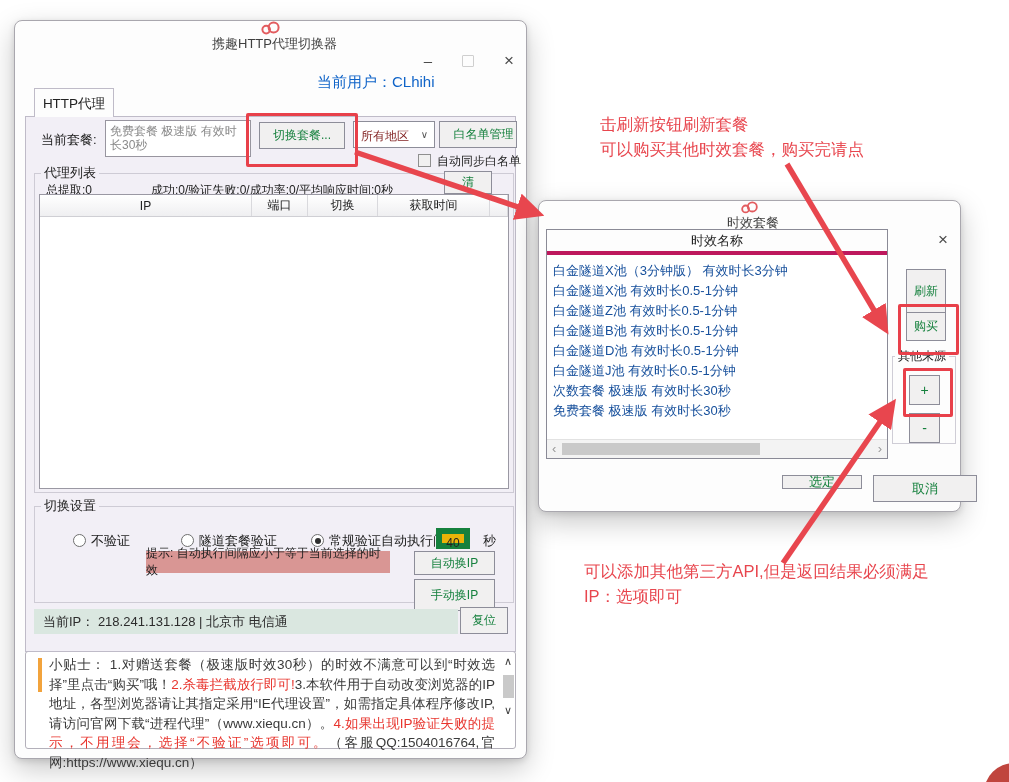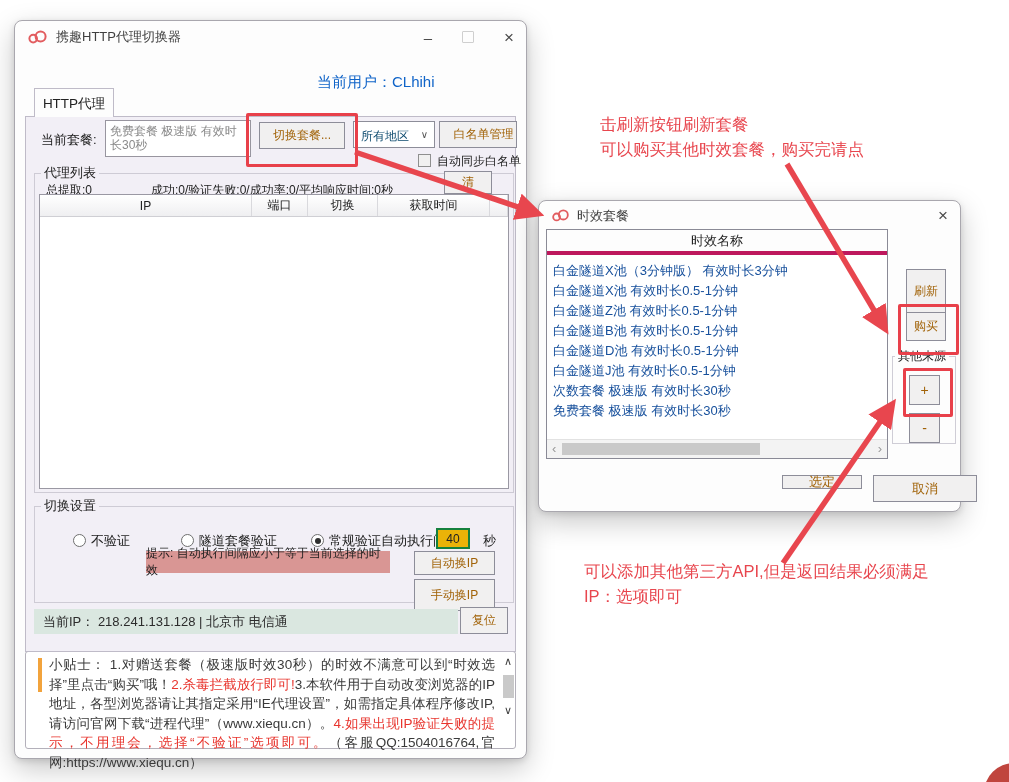--- a/index.html
+++ b/index.html
@@ -3,28 +3,28 @@
 <meta charset="utf-8">
 <style>
   html,body{margin:0;padding:0;}
   body{width:1009px;height:782px;position:relative;overflow:hidden;background:#ffffff;
        font-family:"Liberation Sans","DejaVu Sans",sans-serif;-webkit-font-smoothing:antialiased;}
   .abs{position:absolute;}
   
   .win{position:absolute;background:#fdfdfd;border:1px solid #a9a7ae;border-radius:8px;
        box-shadow:0 10px 28px rgba(0,0,0,.22),0 2px 6px rgba(0,0,0,.12);}
   .titlebar{position:absolute;left:0;top:0;right:0;height:32px;display:flex;align-items:center;
-            padding:0 12px;box-sizing:border-box;border-radius:8px 8px 0 0;}
+            padding:0 12px;box-sizing:border-box;border-radius:8px 8px 0 0;flex-direction:column;}
   .title-text{font-size:13px;color:#3f3f3f;margin-left:8px;}
   .winctrl{margin-left:auto;display:flex;align-items:center;gap:30px;color:#4b4b4b;}
   .ctrl{font-size:15px;line-height:15px;cursor:default;}
   .maxbox{width:10px;height:10px;border:1.5px solid #cfcfcf;border-radius:1px;}
   
   .btn{position:absolute;background:#f1f0f0;border:1px solid #8d8d99;display:flex;align-items:center;
-       justify-content:center;font-size:12px;color:#a16207;box-sizing:border-box;}
+       justify-content:center;font-size:12px;color:#15803d;box-sizing:border-box;}
   .panel{position:absolute;background:#f2eff6;border:1px solid #bfbbc8;box-sizing:border-box;}
   .group{position:absolute;border:1px solid #cecbd5;box-sizing:border-box;}
   .legend{position:absolute;font-size:13px;color:#222;background:#f2eff6;padding:0 3px;line-height:14px;}
   .lbl{position:absolute;font-size:13px;color:#222;white-space:nowrap;}
   .small{font-size:12px;}
   .redbox{position:absolute;border:3px solid #e8404a;border-radius:2px;z-index:30;pointer-events:none;}
   .radio{position:absolute;width:13px;height:13px;border:1px solid #6f6f6f;border-radius:50%;background:#fff;box-sizing:border-box;}
   .radio.checked::after{content:"";position:absolute;left:2.5px;top:2.5px;width:6px;height:6px;border-radius:50%;background:#2f2f2f;}
   .checkbox{position:absolute;width:13px;height:13px;border:1px solid #8f8f8f;background:#f1f0f0;box-sizing:border-box;}
   
@@ -68,21 +68,21 @@
               background:#fdfdfd;border:1px solid #bfbbc8;border-bottom:none;z-index:2;box-sizing:border-box;">HTTP代理</div>
 
   <div class="panel" style="left:10px;top:95px;width:491px;height:536px;z-index:1;"></div>
 
   <div class="lbl" style="left:26px;top:110px;z-index:3;">当前套餐:</div>
   <div class="abs" style="left:90px;top:99px;width:146px;height:37px;background:#fff;border:1px solid #98959f;box-sizing:border-box;z-index:3;">
     <div style="font-size:12px;color:#8a8a8a;padding:3px 4px;line-height:14px;">免费套餐 极速版 有效时长30秒</div>
   </div>
   <div class="btn" style="left:244px;top:101px;width:86px;height:27px;z-index:3;">切换套餐...</div>
   <div class="abs" style="left:338px;top:100px;width:82px;height:27px;background:#fff;border:1px solid #8d8d99;box-sizing:border-box;z-index:3;">
-    <span style="position:absolute;left:7px;top:6px;font-size:12px;color:#0c4a6e;">所有地区</span>
+    <span style="position:absolute;left:7px;top:6px;font-size:12px;color:#7f1d1d;">所有地区</span>
     <span style="position:absolute;right:6px;top:7px;font-size:10px;color:#555;">∨</span>
   </div>
   <div class="btn" style="left:424px;top:100px;width:78px;height:27px;z-index:3;padding-left:11px;">白名单管理</div>
   <span class="checkbox" style="left:403px;top:133px;z-index:3;"></span>
   <span class="lbl small" style="left:422px;top:132px;z-index:3;">自动同步白名单</span>
 
   <div class="group" style="left:19px;top:152px;width:480px;height:320px;z-index:2;"></div>
   <span class="legend" style="left:26px;top:145px;z-index:3;">代理列表</span>
   <div class="lbl small" style="left:31px;top:161px;z-index:3;">总提取:0</div>
   <div class="lbl small" style="left:136px;top:161px;z-index:3;">成功:0/验证失败:0/成功率:0/平均响应时间:0秒</div>
@@ -102,21 +102,21 @@
   <span class="legend" style="left:26px;top:478px;z-index:3;">切换设置</span>
   <div style="position:absolute;left:0;top:0;z-index:3;">
       <span class="radio" style="left: 58px; top: 513px;"></span>
       <span class="lbl" style="left: 76px; top: 511px;">不验证</span>
       <span class="radio" style="left: 166px; top: 513px;"></span>
       <span class="lbl" style="left: 184px; top: 511px;">隧道套餐验证</span>
       <span class="radio checked" style="left: 296px; top: 513px;"></span>
       <span class="lbl" style="left: 314px; top: 511px;">常规验证</span>
     </div>
   <div class="lbl" style="left:366px;top:511px;z-index:3;">自动执行间隔:</div>
-  <div class="abs" style="left:421px;top:507px;width:34px;height:21px;background:#eab308;border:2px solid #15803d;box-sizing:border-box;
+  <div class="abs" style="left:421px;top:507px;width:34px;height:21px;background:#eab308;border:6px solid #15803d;box-sizing:border-box;
               font-size:12px;color:#222;text-align:center;line-height:19px;z-index:3;">40</div>
   <div class="lbl" style="left:468px;top:511px;z-index:3;">秒</div>
   <div class="abs" style="left:131px;top:530px;width:244px;height:22px;background:#d99694;color:#1d1d1d;font-size:12px;
               display:flex;align-items:center;justify-content:center;z-index:3;">提示: 自动执行间隔应小于等于当前选择的时效</div>
   <div class="btn" style="left:399px;top:530px;width:81px;height:24px;z-index:3;">自动换IP</div>
   <div class="btn" style="left:399px;top:558px;width:81px;height:32px;z-index:3;">手动换IP</div>
 
   <div class="abs" style="left:19px;top:588px;width:424px;height:25px;background:#dae7e0;font-size:13px;color:#2c2c2c;
               line-height:25px;padding-left:9px;box-sizing:border-box;z-index:3;">当前IP： 218.241.131.128 | 北京市 电信通</div>
   <div class="btn" style="left:445px;top:586px;width:48px;height:27px;z-index:3;">复位</div>

